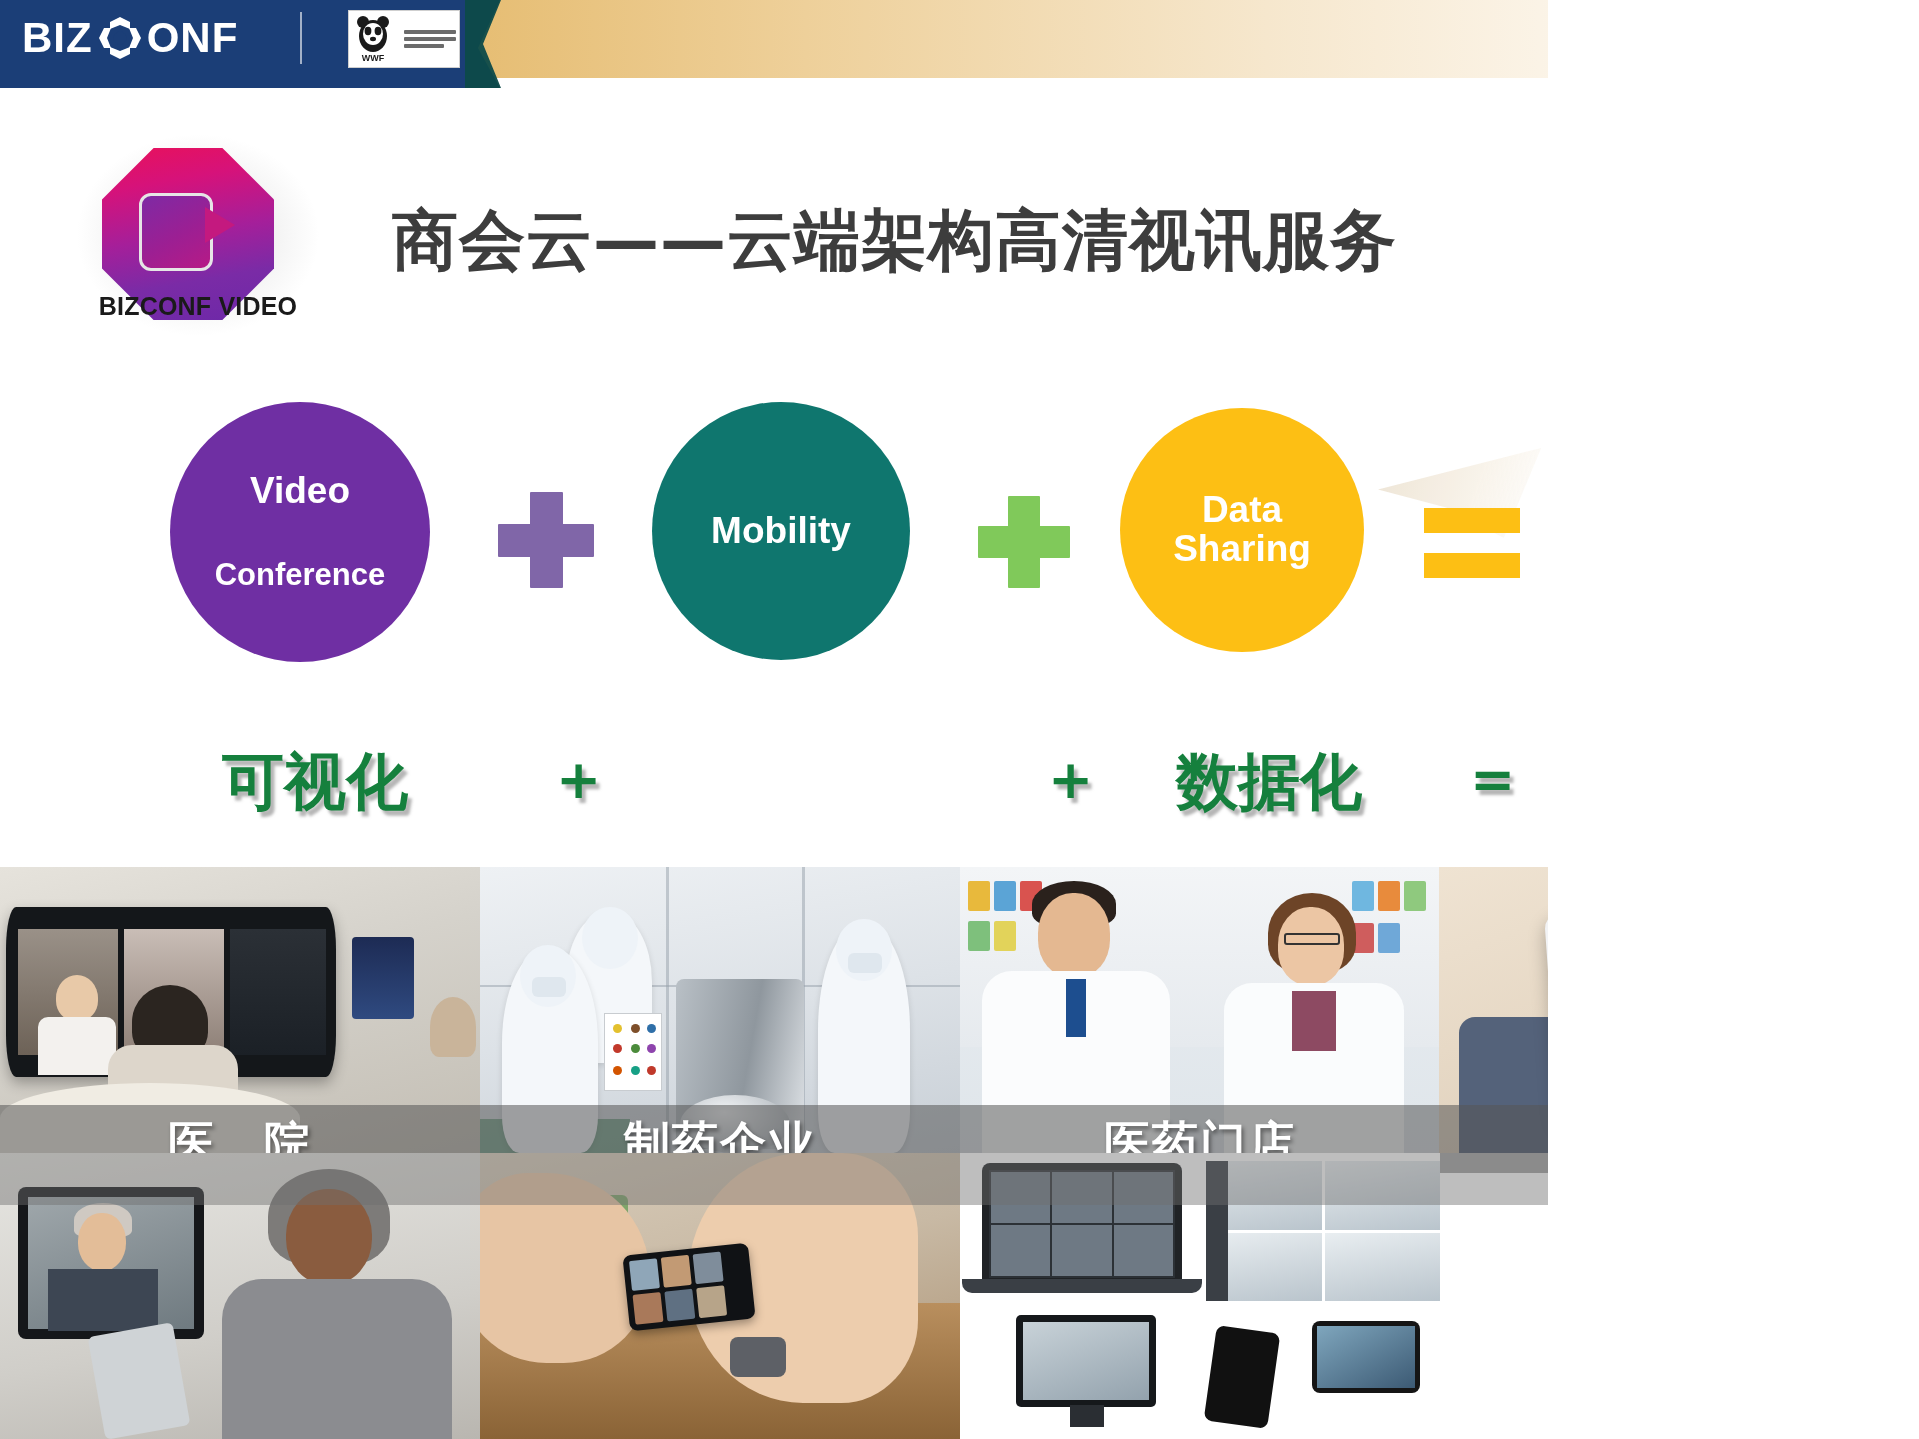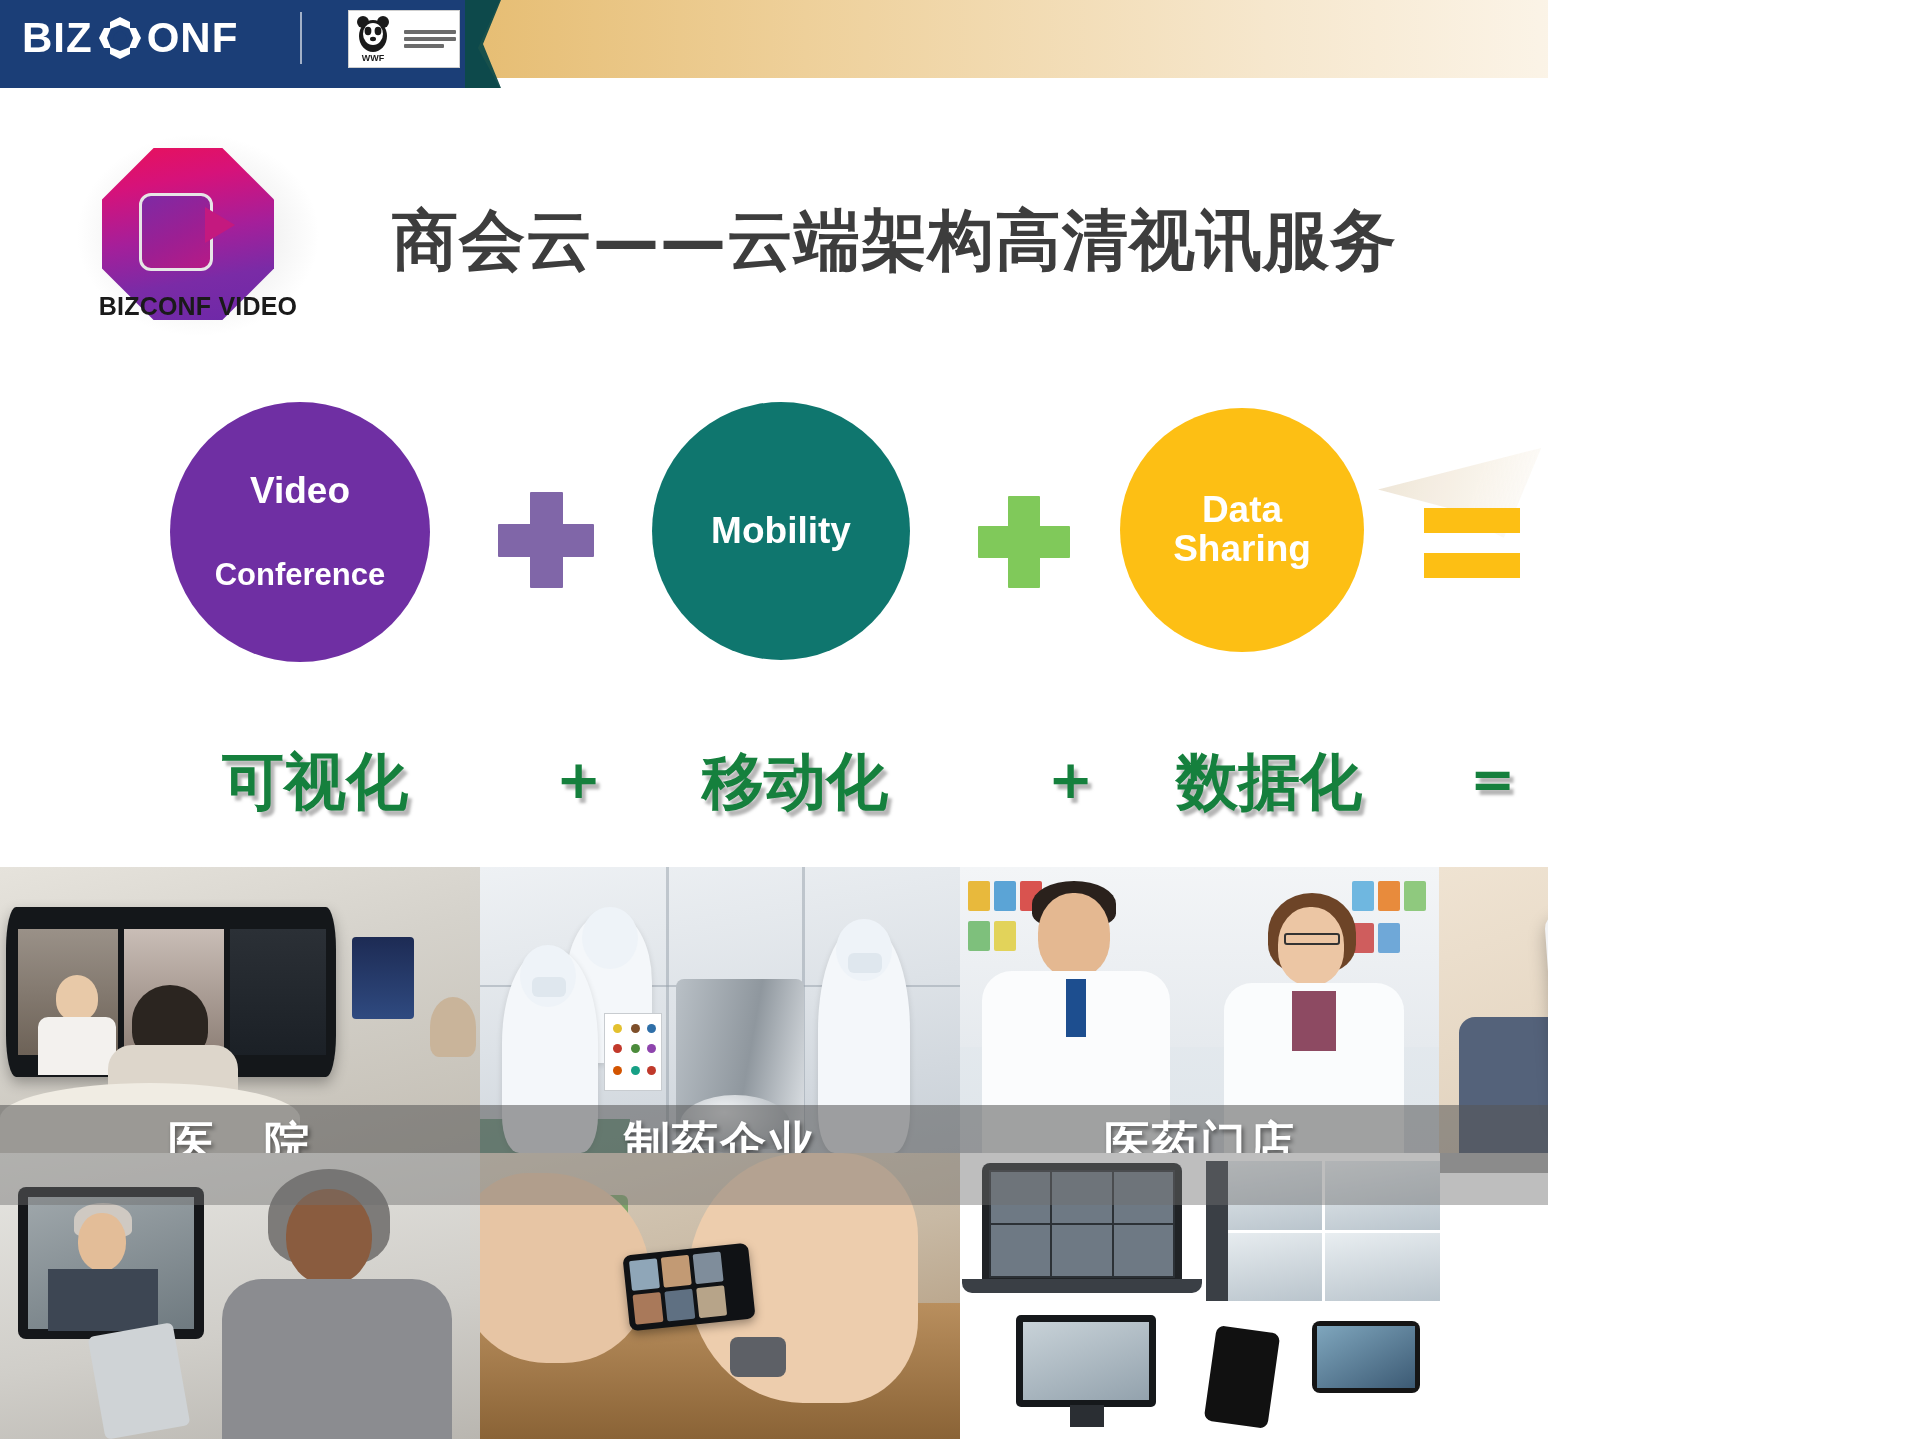--- a/index.html
+++ b/index.html
@@ -435,21 +435,20 @@
         <circle cx="35" cy="22" r="20" fill="#ffffff"></circle>
         <path d="M2 76 C2 52 16 44 35 44 C54 44 68 52 68 76 Z" fill="#ffffff"></path>
       </svg>
       <span class="cc-text">ConfCloud</span>
     </div>
   </div>
 
   <div class="cnrow">
     <span class="cn-1">可视化</span>
     <span class="cn-p1">+</span>
-    <span class="cn-2">移动化</span>
     <span class="cn-p2">+</span>
     <span class="cn-3">数据化</span>
     <span class="cn-eq">=</span>
     <span class="cn-4">一体化</span>
   </div>
 
   <div class="photos">
 
     <div class="prow prow-top">
 

